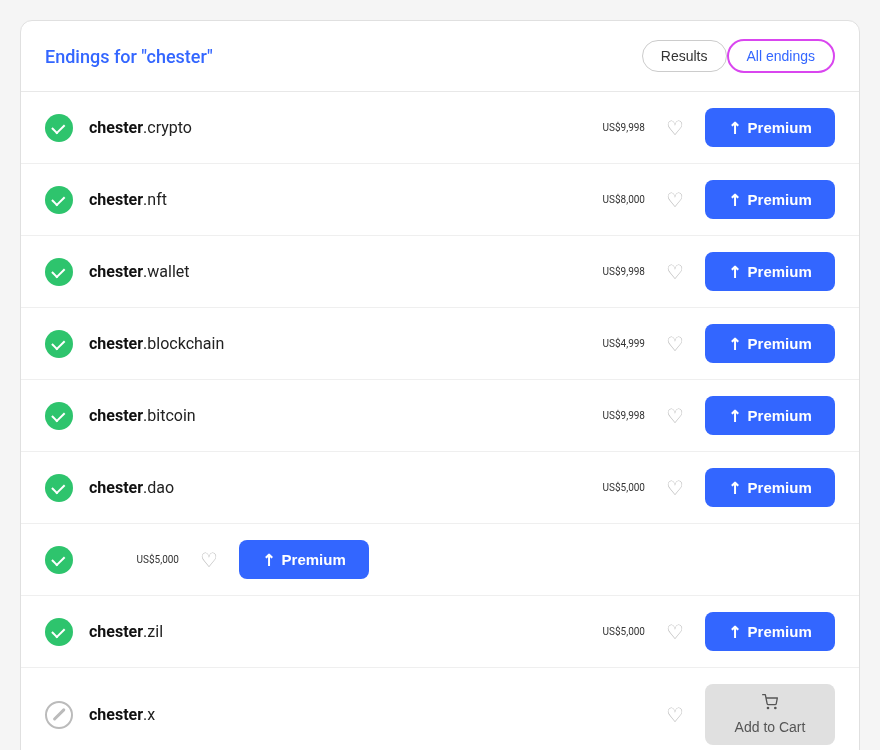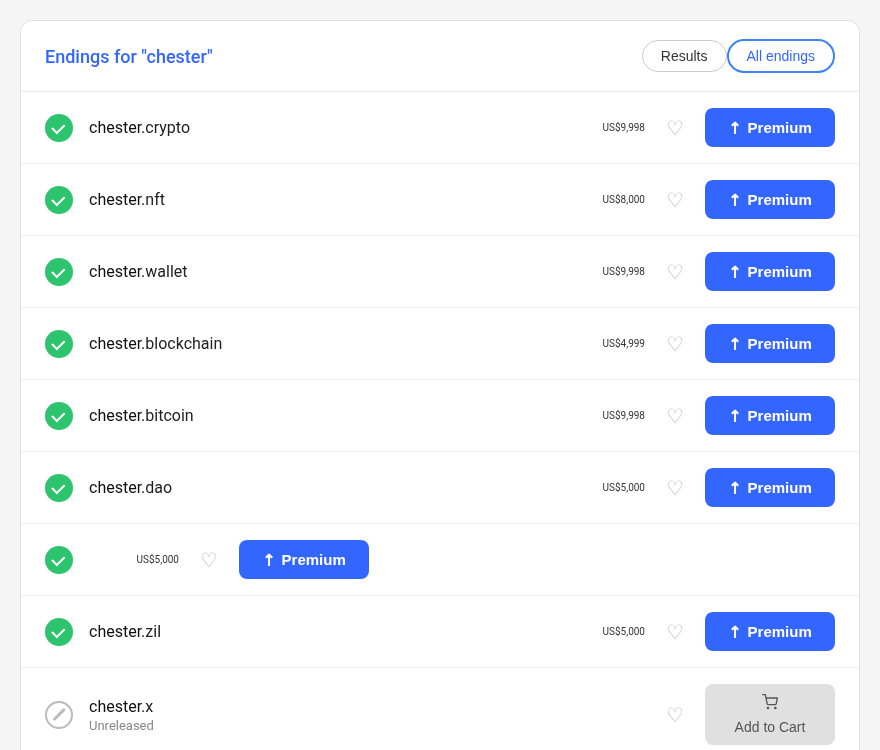--- a/index.html
+++ b/index.html
@@ -57,21 +57,21 @@
       border: 1px solid #ccc;
       background: #fff;
       font-size: 14px;
       color: #333;
       cursor: pointer;
     }
 
     .btn-all-endings {
       padding: 7px 18px;
       border-radius: 20px;
-      border: 2px solid #3b82f6;
+      border: 2px solid #d946ef;
       background: #fff;
       font-size: 14px;
       color: #3366ff;
       font-weight: 500;
       cursor: pointer;
     }
 
     .domain-row {
       display: flex;
       align-items: center;
@@ -134,21 +134,21 @@
       border-radius: 2px;
     }
 
     .domain-name {
       flex: 1;
       font-size: 16px;
       color: #111;
     }
 
     .domain-name .bold {
-      font-weight: 400;
+      font-weight: 700;
     }
 
     .domain-name .extension {
       font-weight: 400;
       color: #222;
     }
 
     .unreleased-label {
       font-size: 13px;
       color: #888;
@@ -341,21 +341,20 @@
           <span class="arrow-icon">↗</span>
           <span>Premium</span>
         </button>
       </div>
       <div class="domain-row">
         <div class="status-icon">
           <div class="no-circle"></div>
         </div>
         <div class="domain-name">
           <div><span class="bold">chester</span><span class="extension">.x</span></div>
-          <span class="unreleased-label">Unreleased</span>
         </div>
         <div class="price"></div>
         <div class="heart-icon">♡</div>
         <button class="btn-add-to-cart">
           <span class="cart-icon"><svg width="16" height="16" viewBox="0 0 24 24" fill="none" stroke="#555" stroke-width="2" stroke-linecap="round" stroke-linejoin="round">
               <circle cx="9" cy="21" r="1"></circle>
               <circle cx="20" cy="21" r="1"></circle>
               <path d="M1 1h4l2.68 13.39a2 2 0 0 0 2 1.61h9.72a2 2 0 0 0 2-1.61L23 6H6"></path>
             </svg></span>
           <span>Add to Cart</span>

